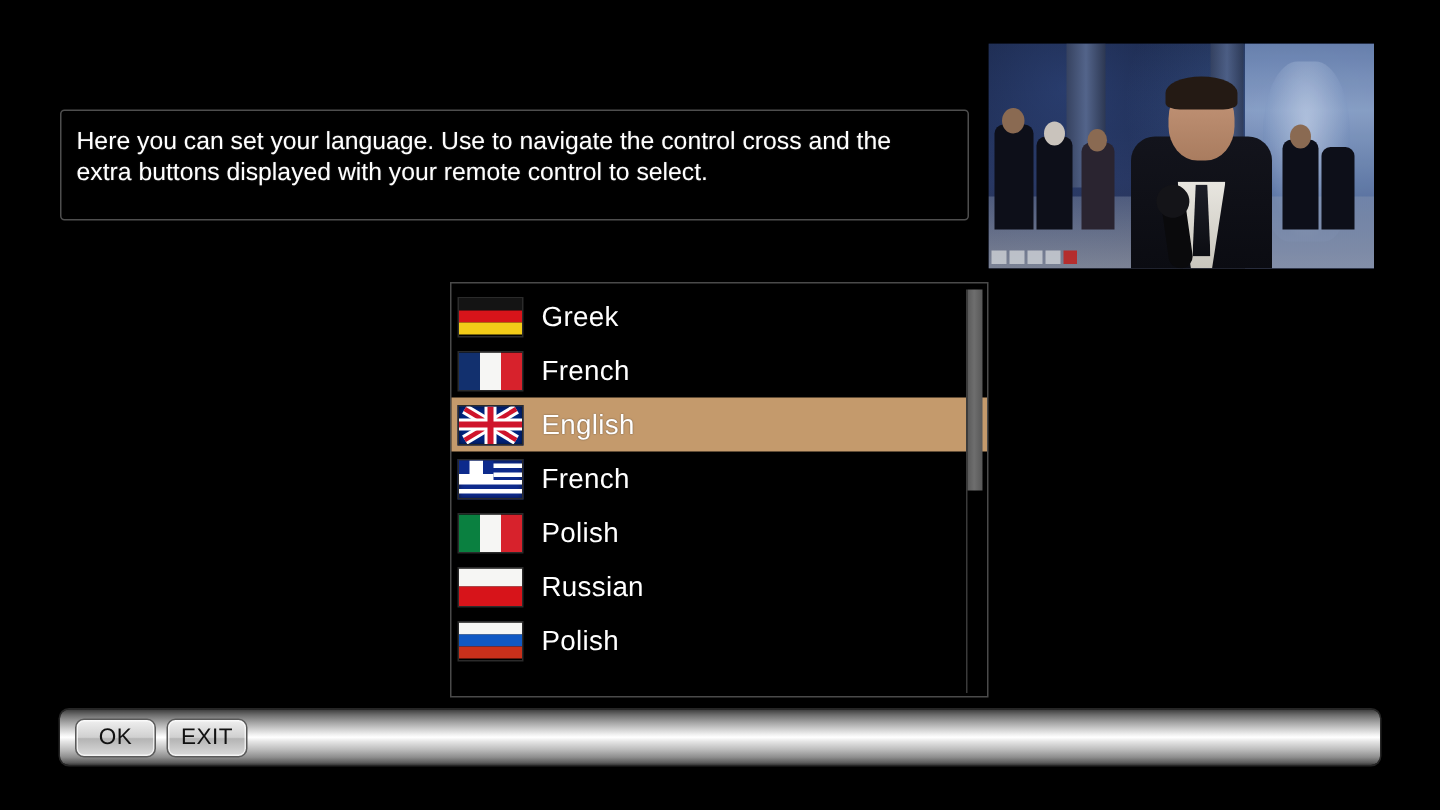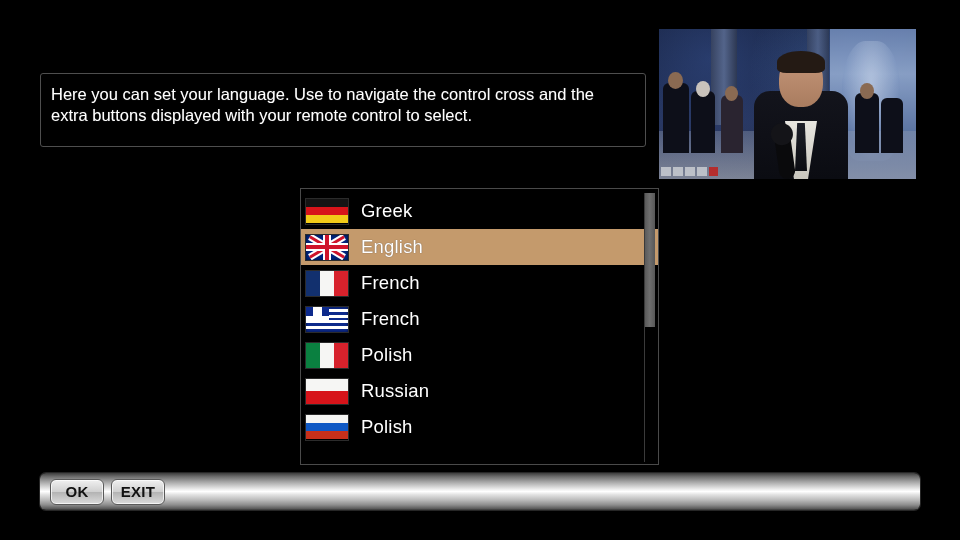--- a/index.html
+++ b/index.html
@@ -188,21 +188,21 @@
        #e4e4e4 58%, #bdbdbd 72%, #8e8e8e 86%, #5c5c5c 96%, #373737 100%);
     box-shadow:0 0 0 1px #262626;
     display:flex;align-items:center;padding-left:10px;box-sizing:border-box;gap:7px;
   }
   .keybtn{
     height:24px;min-width:36px;padding:0 8px;border-radius:6px;
     background:linear-gradient(to bottom,#f0f0f0,#d0d0d0 48%,#b4b4b4 52%,#dcdcdc);
     border:1px solid #5a5a5a;
     box-shadow:inset 0 0 0 1px rgba(255,255,255,.7);
     display:flex;align-items:center;justify-content:center;
-    font-size:15px;font-weight:700;color:#111;letter-spacing:.3px;
+    font-size:15px;font-weight:400;color:#111;letter-spacing:.3px;
   }
 </style>
 </head>
 <body>
 
 <div class="screen">
 
 
   <div class="infobox">
     <div class="infotext">Here you can set your language. Use to navigate the control cross and the extra buttons displayed with your remote control to select.</div>
@@ -243,42 +243,42 @@
   <div class="listpanel">
     <ul class="list" id="lang-list">
         <li class="row">
           <span class="flag de">
             <i class="f-stripe s1"></i>
             <i class="f-stripe s2"></i>
             <i class="f-stripe s3"></i>
           </span>
           <span class="label">Greek</span>
         </li>
+        <li class="row">
+          <span class="flag fr">
+            <i class="f-v v1"></i>
+            <i class="f-v v2"></i>
+            <i class="f-v v3"></i>
+          </span>
+          <span class="label">French</span>
+        </li>
         <li class="row sel">
           <span class="flag gb">
             <i class="d1"></i>
             <i class="d2"></i>
             <i class="r1"></i>
             <i class="r2"></i>
             <i class="h"></i>
             <i class="v"></i>
             <i class="hr"></i>
             <i class="vr"></i>
           </span>
           <span class="label">English</span>
         </li>
         <li class="row">
-          <span class="flag fr">
-            <i class="f-v v1"></i>
-            <i class="f-v v2"></i>
-            <i class="f-v v3"></i>
-          </span>
-          <span class="label">French</span>
-        </li>
-        <li class="row">
           <span class="flag gr">
             <i class="gs" style="top:11.1%"></i>
             <i class="gs" style="top:33.3%"></i>
             <i class="gs" style="top:55.5%"></i>
             <i class="gs" style="top:77.7%"></i>
             <i class="canton"></i>
             <i class="cx-h"></i>
             <i class="cx-v"></i>
           </span>
           <span class="label">French</span>

